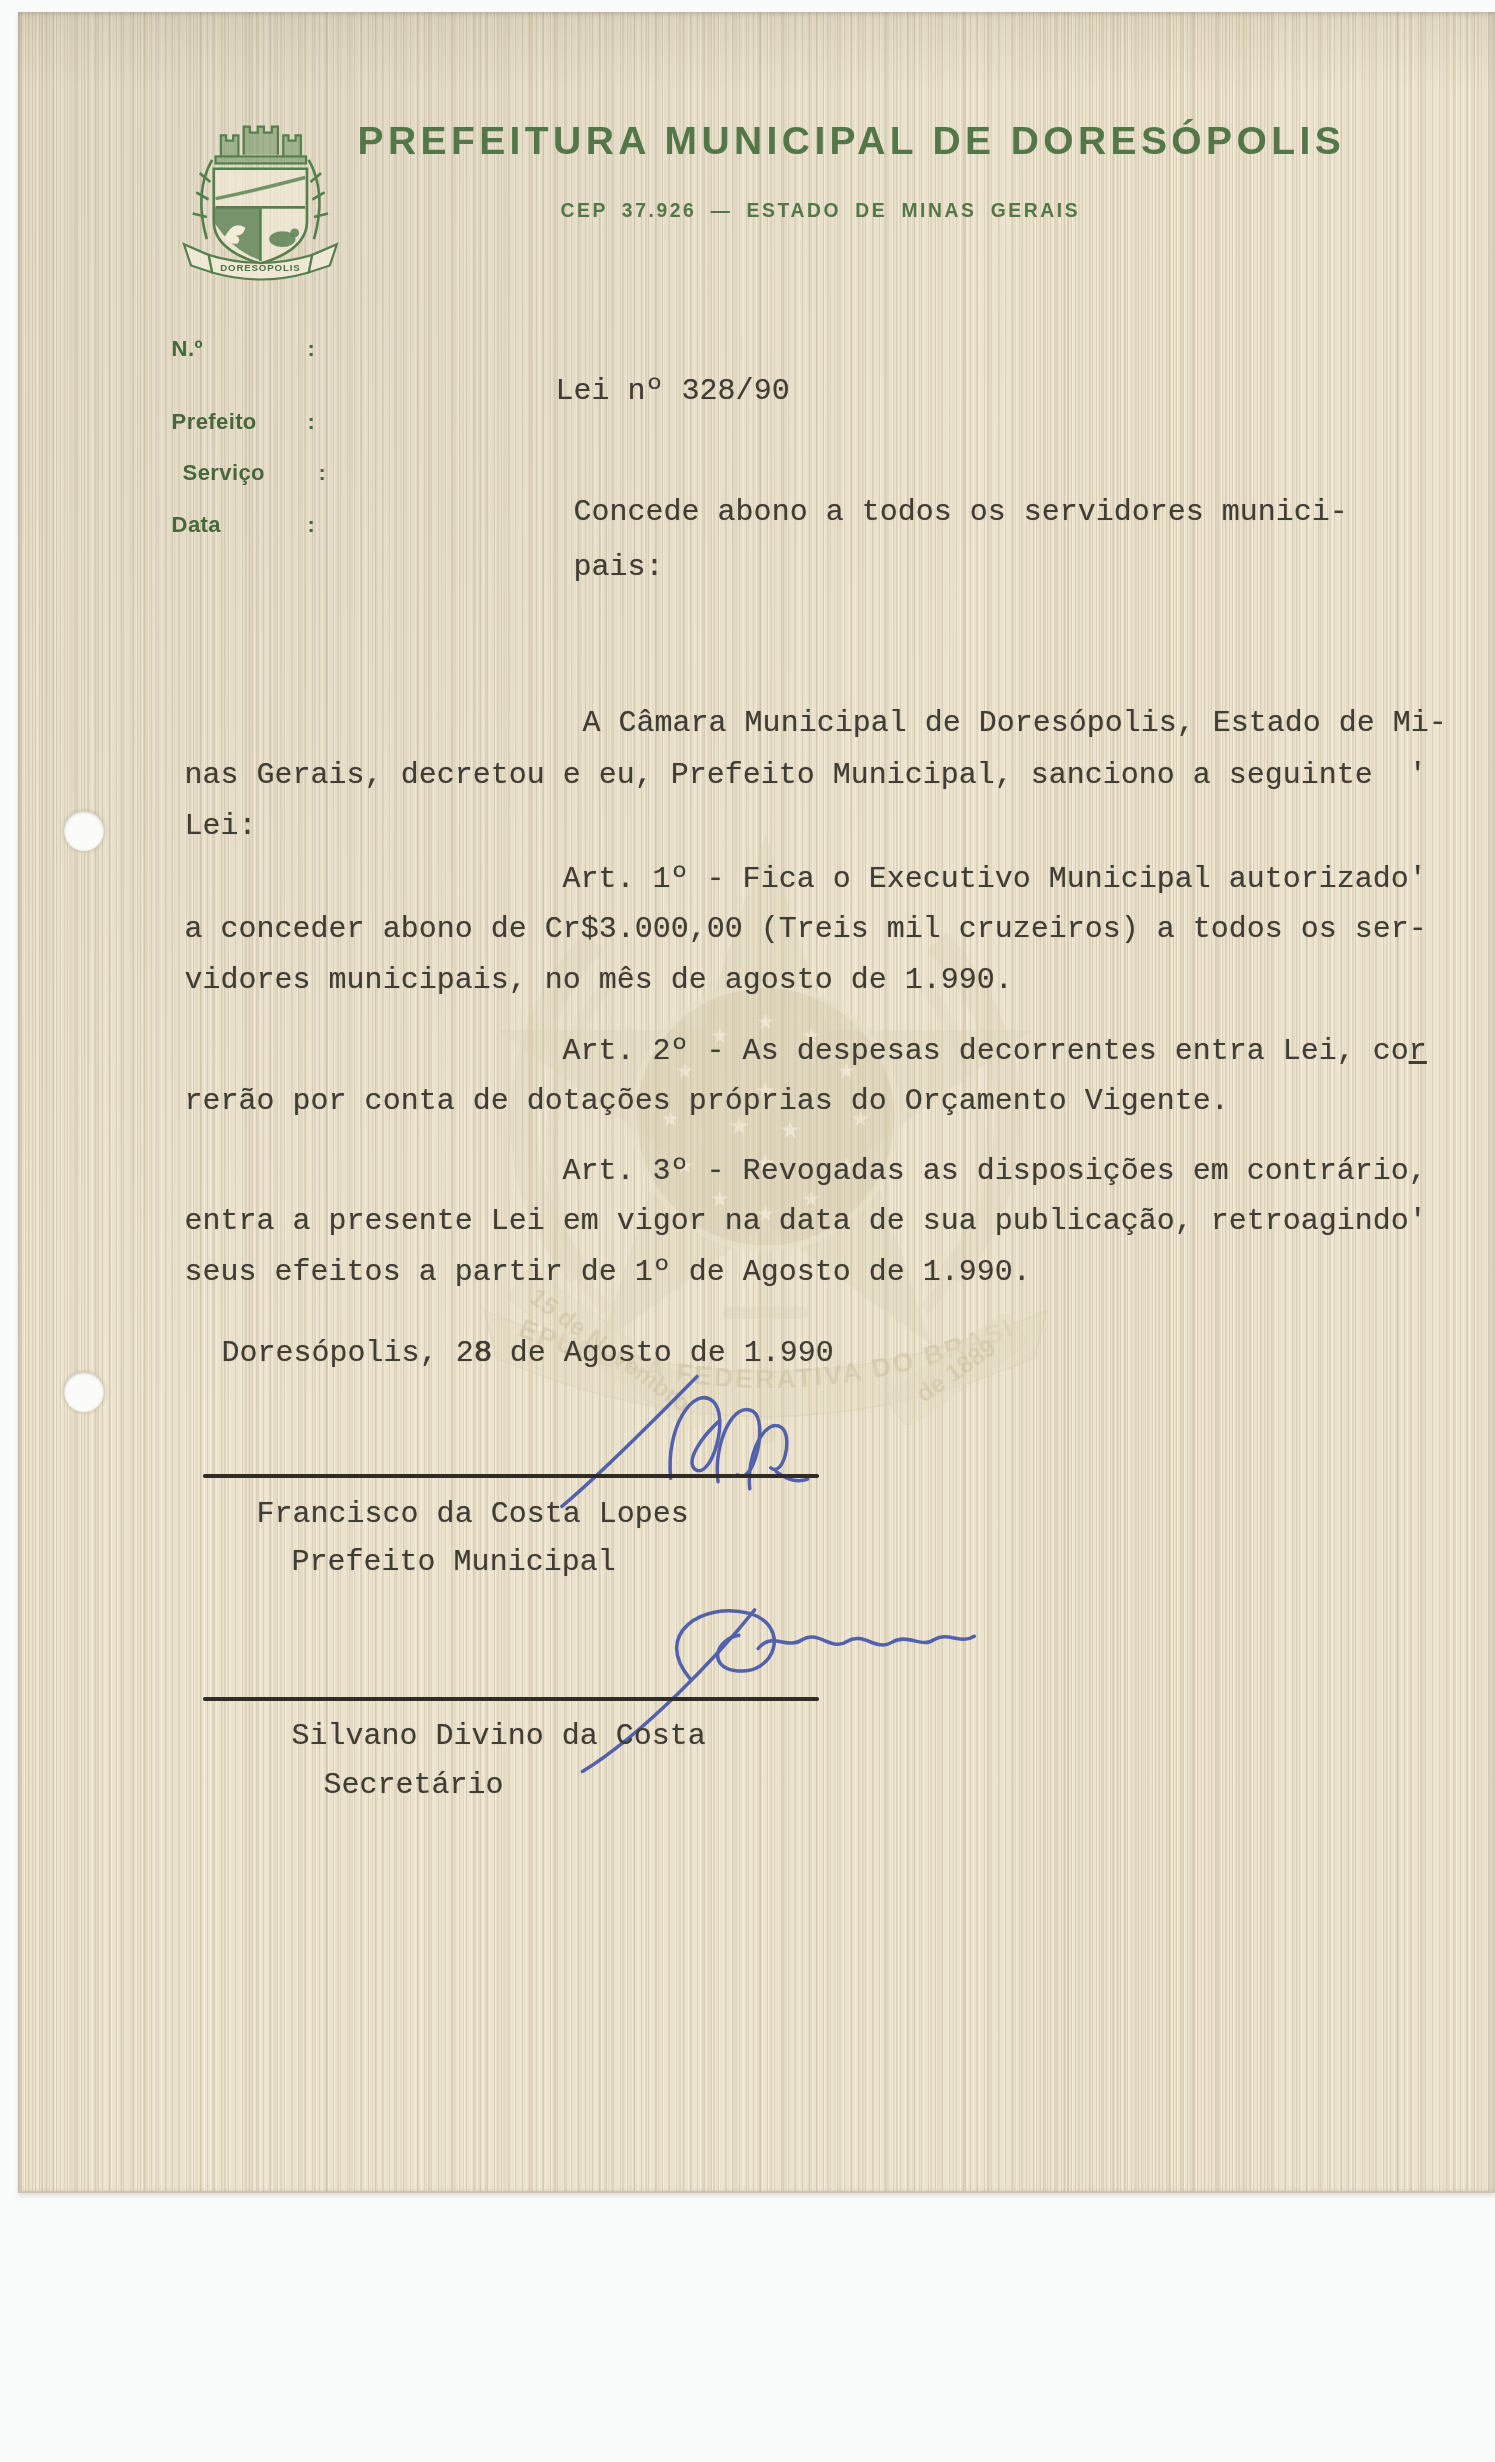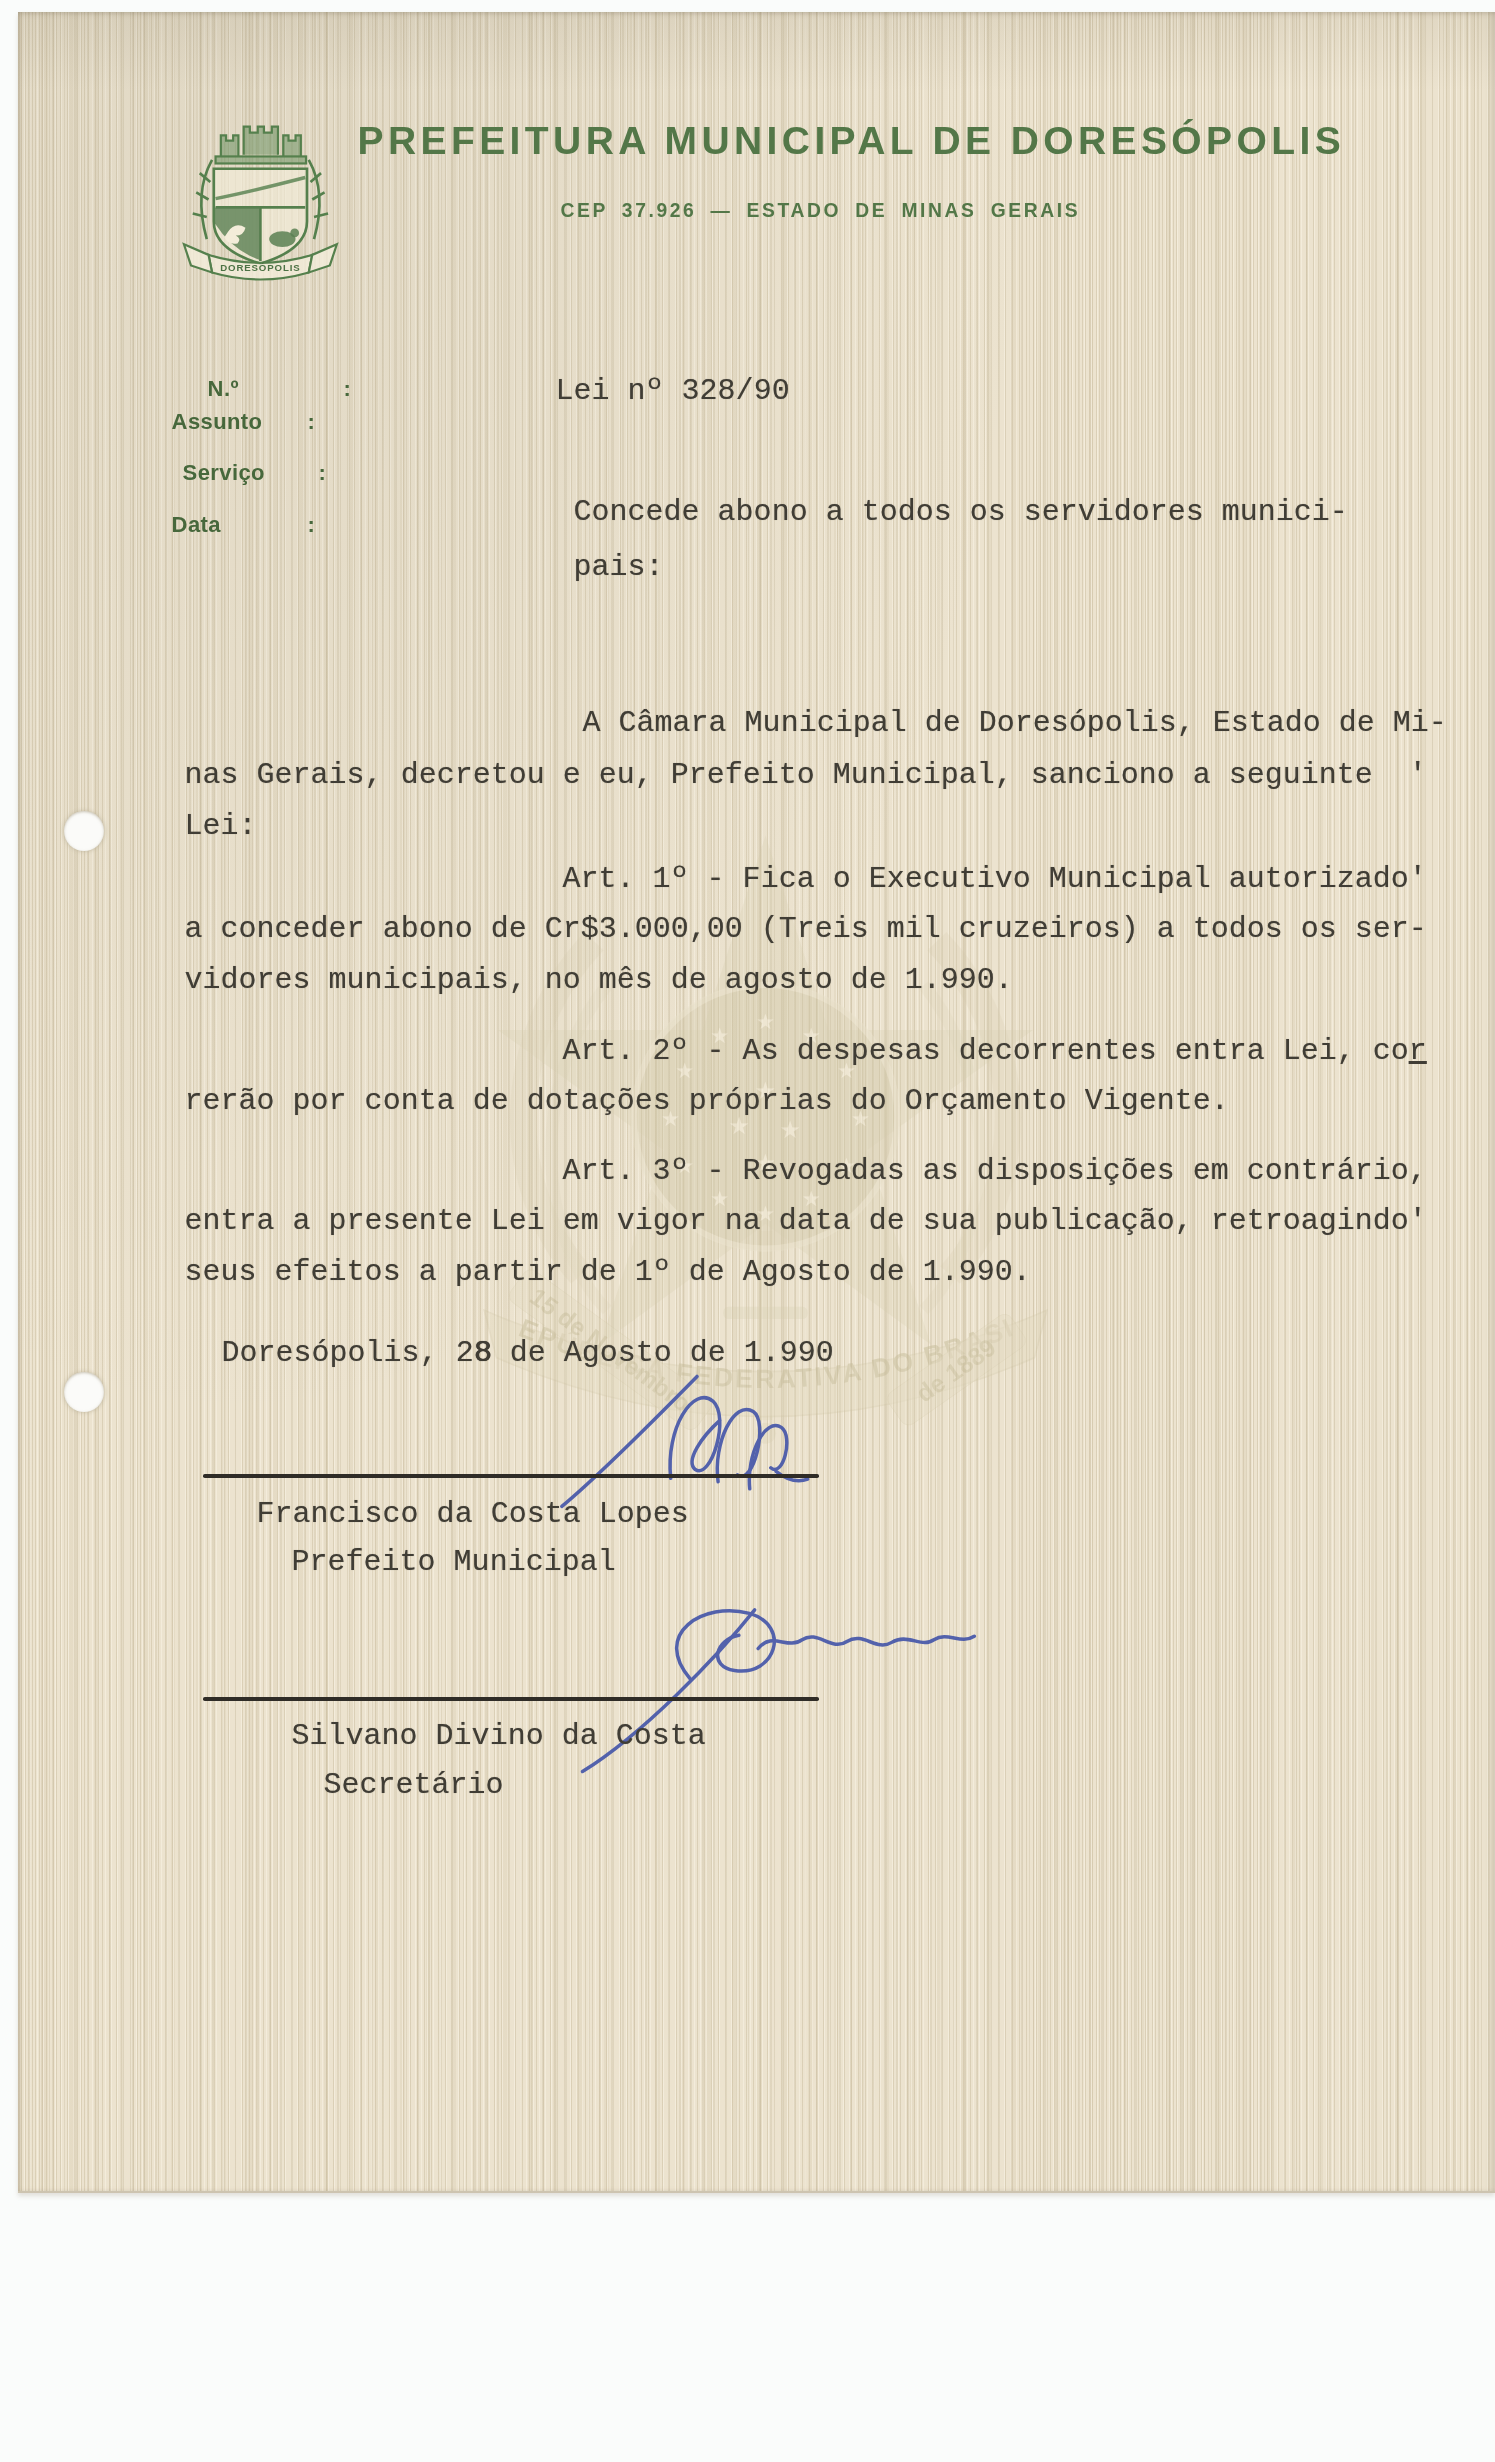--- a/index.html
+++ b/index.html
@@ -144,26 +144,26 @@
         <path d="M 46 158 L 18 146 L 26 170 L 50 178 Z" fill="#f3ecd9" fill-opacity=".8"></path>
         <path d="M 164 158 L 192 146 L 184 170 L 160 178 Z" fill="#f3ecd9" fill-opacity=".8"></path>
       </g>
     </g>
     <text x="105" y="176" text-anchor="middle" font-size="11" font-weight="bold" fill="#4c7244" letter-spacing="1">DORESÓPOLIS</text>
   </svg>
 
   <div class="abs title" style="left:340px;top:107px;">PREFEITURA MUNICIPAL DE DORESÓPOLIS</div>
   <div class="abs subtitle" style="left:543px;top:188px;">CEP 37.926 — ESTADO DE MINAS GERAIS</div>
 
-  <div class="abs" style="left:154px;top:364px;width:193px;margin-left:36px;">
+  <div class="abs" style="left:154px;top:324px;width:193px;">
     <span class="field-label">N.º</span>
     <span class="field-colon">:</span>
   </div>
   <div class="abs" style="left:154px;top:397px;width:193px;">
-    <span class="field-label">Assunto</span>
+    <span class="field-label">Prefeito</span>
     <span class="field-colon">:</span>
   </div>
   <div class="abs" style="left:154px;top:448px;width:193px;margin-left:11px;">
     <span class="field-label">Serviço</span>
     <span class="field-colon">:</span>
   </div>
   <div class="abs" style="left:154px;top:500px;width:193px;">
     <span class="field-label">Data</span>
     <span class="field-colon">:</span>
   </div>

